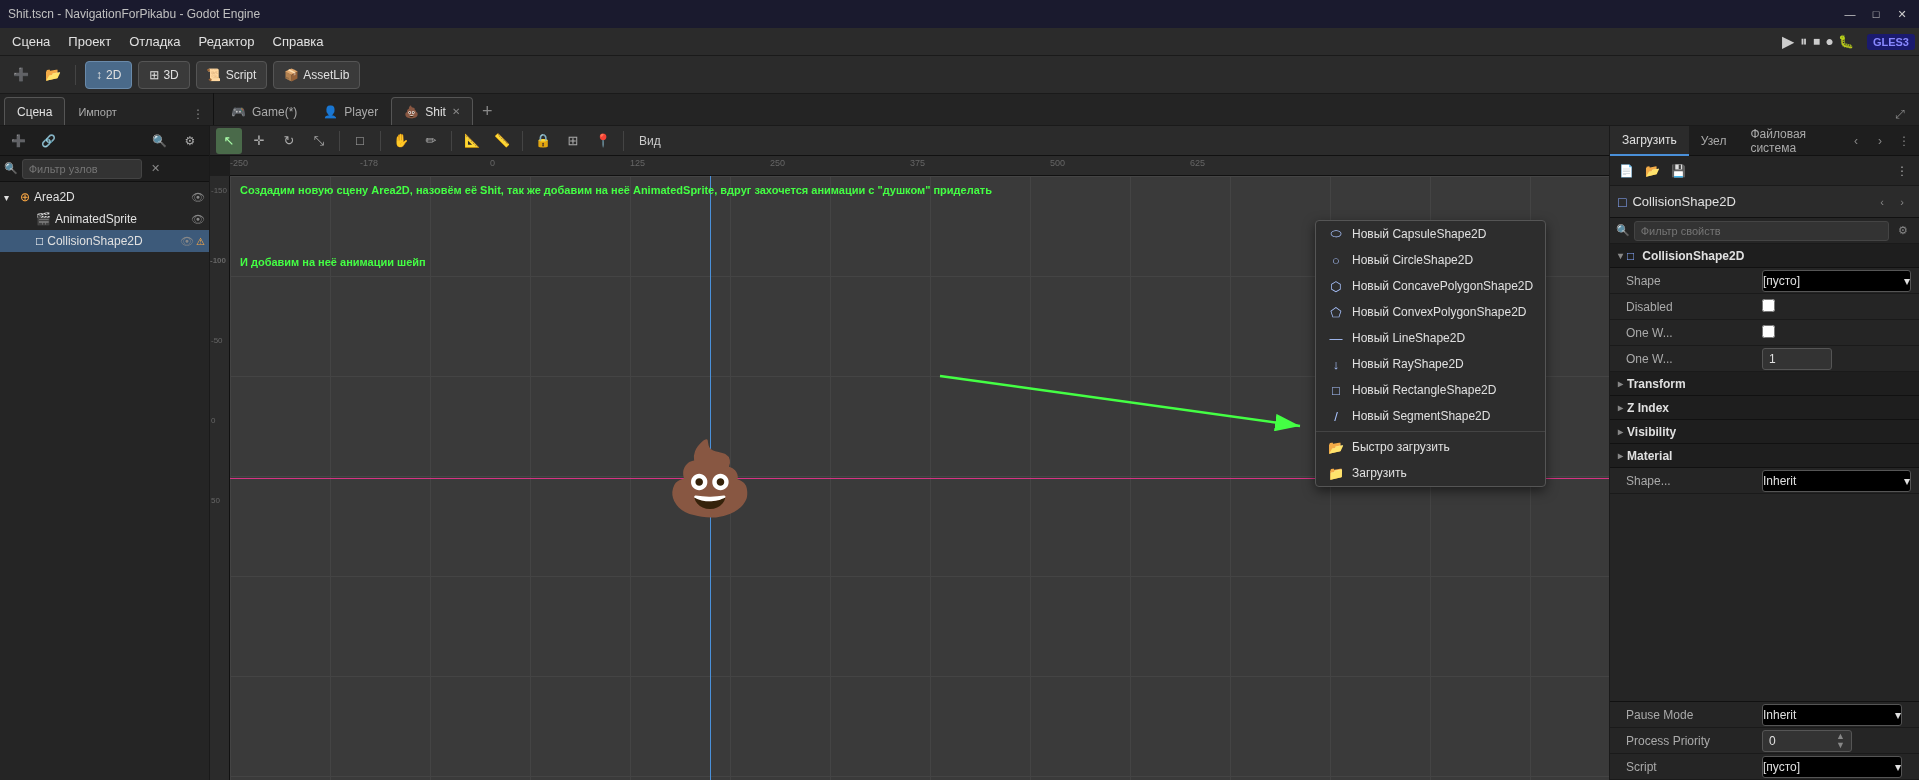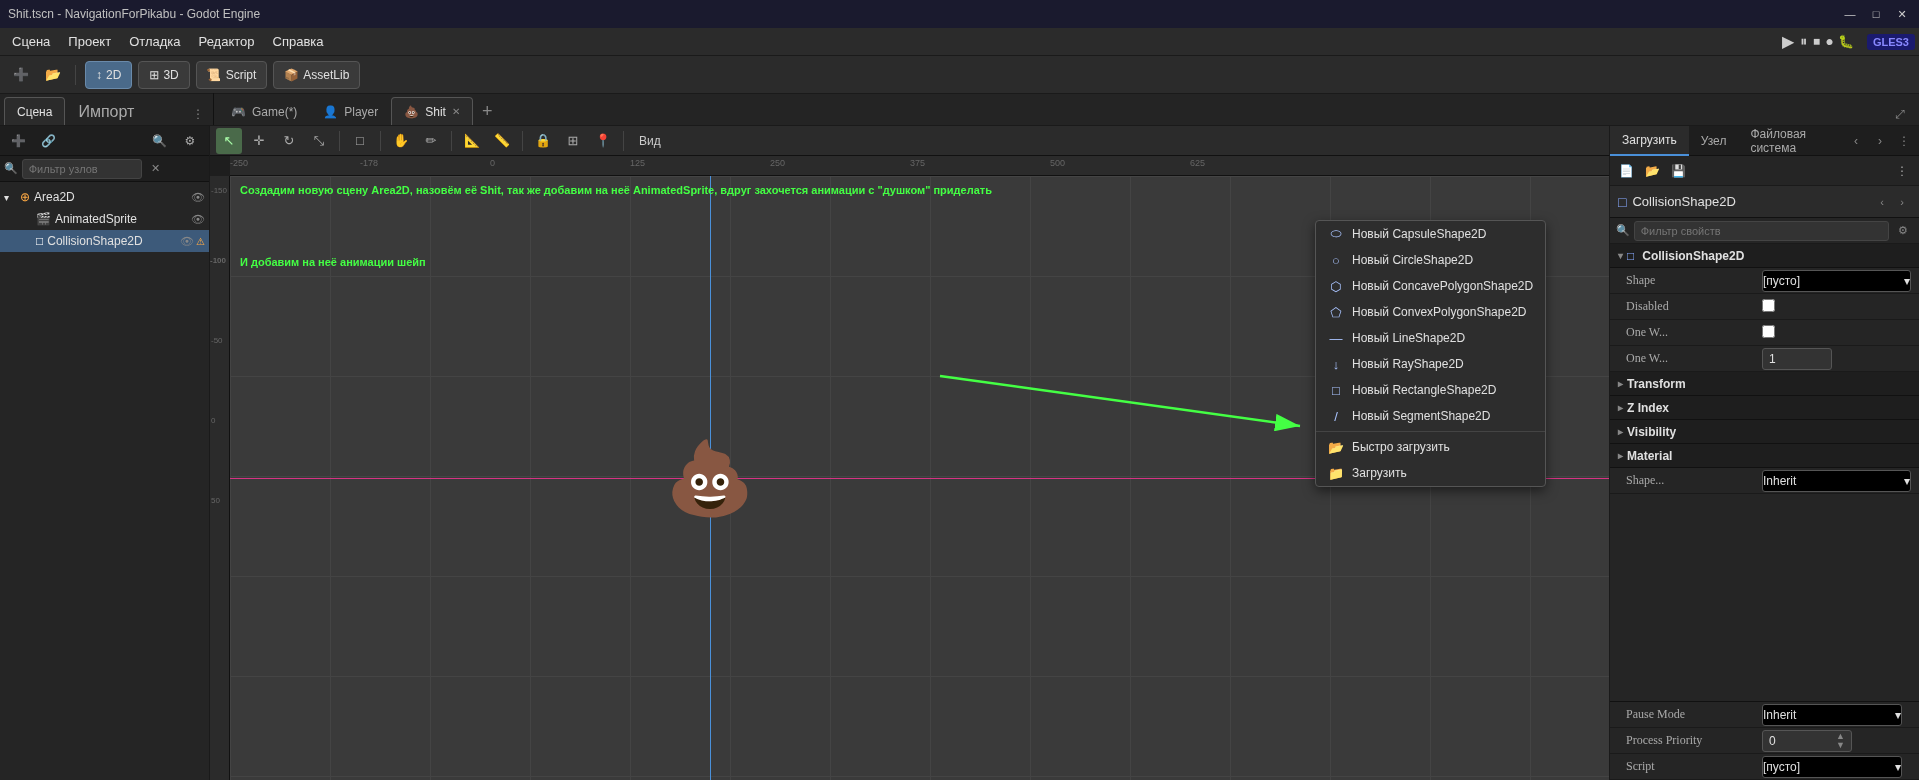--- a/index.html
+++ b/index.html
@@ -382,21 +382,21 @@
 
     
     .prop-row {
       height: 26px;
       display: flex;
       align-items: center;
       padding: 0 8px 0 16px;
       border-bottom: 1px solid #1a1a1a;
       gap: 6px;
     }
-    .prop-name { color: #aaa; font-size: 12px; flex: 0 0 auto; width: 130px; font-family: Liberation Serif, serif; }
+    .prop-name { color: #aaa; font-size: 12px; flex: 0 0 auto; width: 130px; }
     .prop-value { flex: 1; }
     .prop-dropdown {
       background: #000000;
       border: 1px solid #555;
       color: #e0e0e0;
       font-size: 12px;
       padding: 2px 0;
       border-radius: 3px;
       width: 100%;
       height: 22px;
@@ -512,21 +512,21 @@
     <span>AssetLib</span>
   </div>
 </div>
 
 <div id="tabs-bar">
 
   <div style="width:210px;display:flex;align-items:flex-end;border-right:1px solid #111;height:32px;">
     <div class="tab active" style="font-size:12px;">
       <span>Сцена</span>
     </div>
-    <div class="tab" style="font-size:16px;">
+    <div class="tab" style="font-size:11px;">
       <span>Импорт</span>
     </div>
     <div style="margin-left:auto;display:flex;align-items:center;padding-right:4px;">
       <div class="insp-icon-btn">⋮</div>
     </div>
   </div>
 
   <div style="display:flex;align-items:flex-end;flex:1;height:32px;padding-left:4px;">
     <div class="tab">
       <span>🎮</span>

